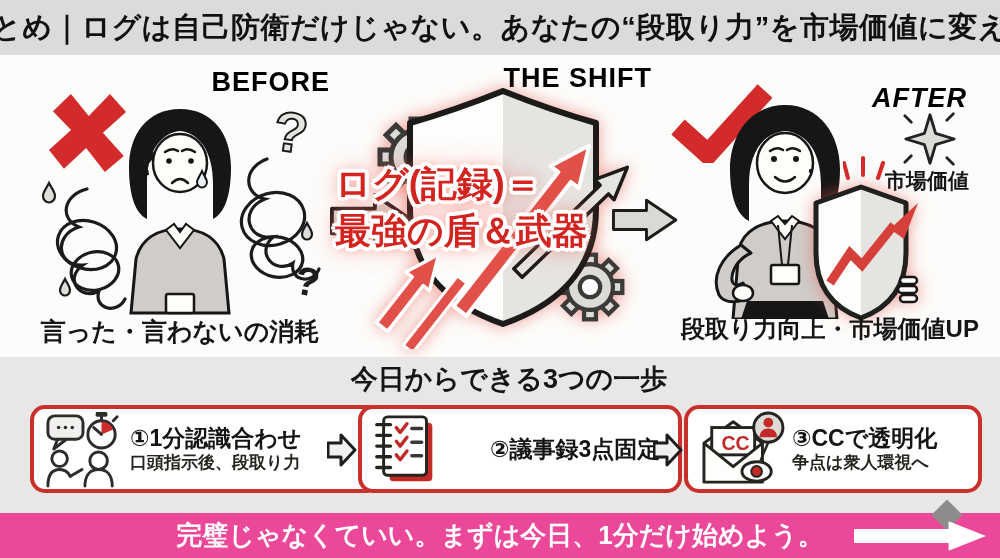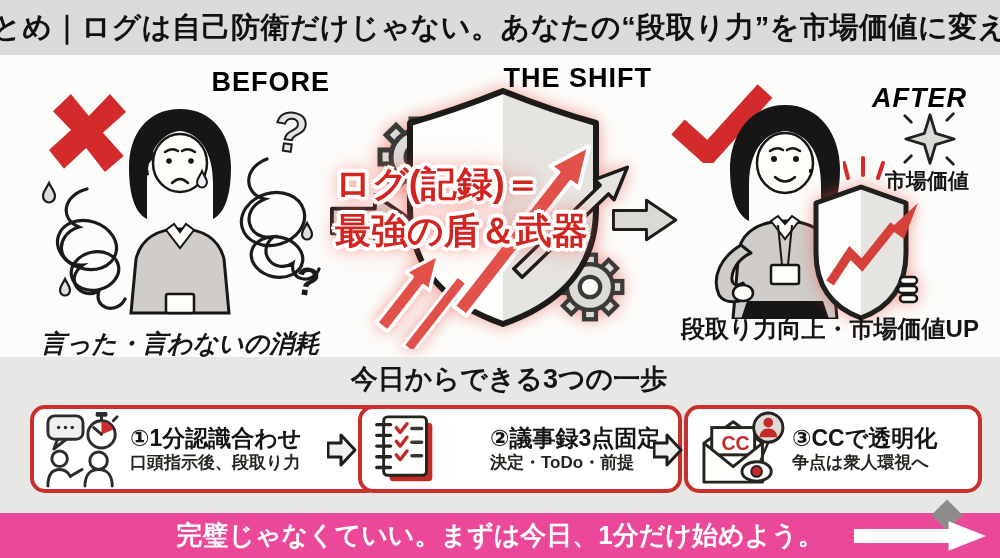--- a/index.html
+++ b/index.html
@@ -99,21 +99,21 @@
         <path d="M137,86 q8,-8 16,0"></path>
       </g>
       <circle cx="134" cy="64" r="2.8" fill="#161616"></circle>
         <circle cx="156" cy="64" r="2.8" fill="#161616"></circle>
       <path d="M167,74 c2,5 5,8 5,11 a5,5.5 0 1 1 -10,0 c0,-3 3,-6 5,-11 Z" fill="#eaf1f5" stroke="#161616" stroke-width="2"></path>
       <path d="M96,216 L101,162 C106,142 122,132 145,132 C168,132 184,142 189,162 L194,216 Z" fill="#cfccc9" stroke="#161616" stroke-width="3"></path>
       <path d="M131,133 L145,151 L159,133 L151,127 L145,135 L139,127 Z" fill="#fffdf9" stroke="#161616" stroke-width="2"></path>
       <rect x="131" y="197" width="28" height="19" rx="2" fill="#fffdf9" stroke="#161616" stroke-width="2.5"></rect>
     </svg>
 
-    <div class="caption" style="left:15px;top:272px;width:330px;font-style:italic;">言った・言わないの消耗</div>
+    <div class="caption" style="left:15px;top:260px;width:330px;">言った・言わないの消耗</div>
 
     <svg class="abs" style="left:330px;top:135px;" width="86" height="62" viewBox="0 0 90 62">
       <polygon points="2,18 47,18 47,4 87,31 47,58 47,44 2,44" fill="#dbd9d6" stroke="#1f1d1b" stroke-width="4" stroke-linejoin="round"></polygon>
     </svg>
 
     <div class="col-label" style="left:352px;top:8px;width:300px;">THE SHIFT</div>
 
     <svg class="abs glow-red" style="left:368px;top:22px;" width="270" height="272" viewBox="0 0 270 272">
       <defs>
         <linearGradient id="half" x1="0" y1="0" x2="1" y2="0">
@@ -289,21 +289,20 @@
             <path d="M27,46 l4,5 7,-9"></path>
         </g>
         <g stroke="#3a3835" stroke-width="3.5" stroke-linecap="round">
           <line x1="43" y1="19" x2="53" y2="19"></line>
             <line x1="43" y1="33" x2="53" y2="33"></line>
             <line x1="43" y1="47" x2="53" y2="47"></line>
         </g>
       </svg>
       <div class="step-text">
         <div class="t">②議事録3点固定</div>
-        <div class="s">決定・ToDo・前提</div>
       </div>
     </div>
 
     <svg class="abs" style="left:653px;top:76px;" width="30" height="34" viewBox="0 0 30 34">
       <polygon points="1,10 14,10 14,2 28,17 14,32 14,24 1,24" fill="#f2f0ee" stroke="#1f1d1b" stroke-width="3" stroke-linejoin="round"></polygon>
     </svg>
 
     <div class="step-box" style="left:684px;width:298px;">
       <svg width="90" height="78" viewBox="0 0 92 80">
         <path d="M8,34 L38,12 L68,34" fill="#fff" stroke="#26241f" stroke-width="3" stroke-linejoin="round"></path>

